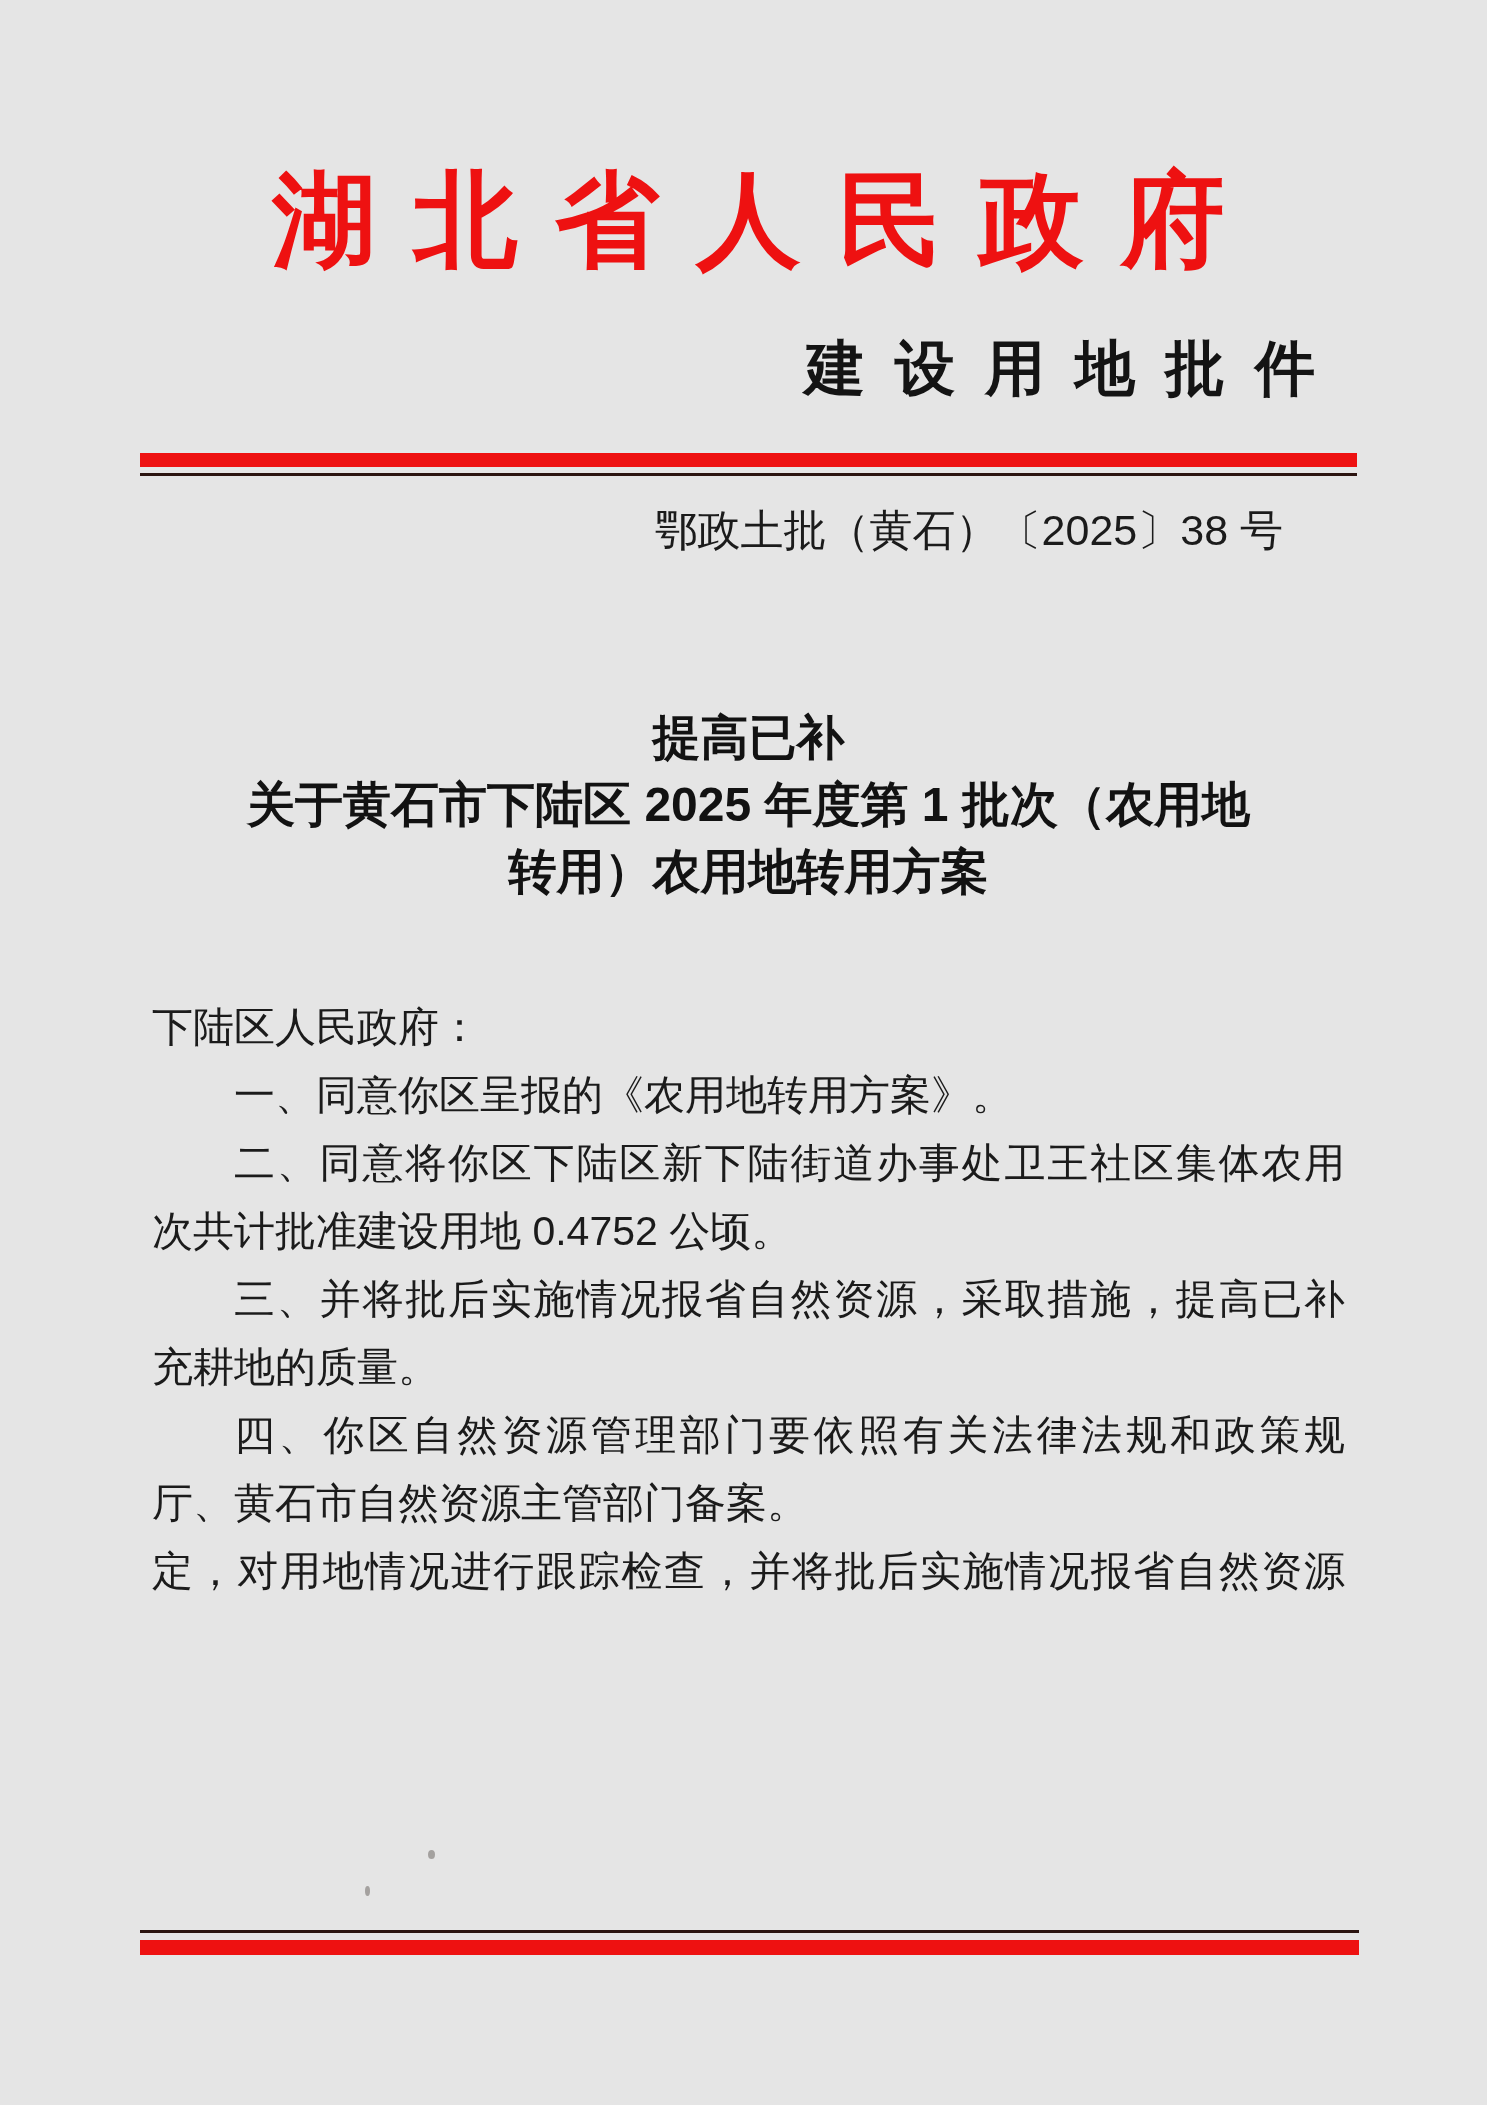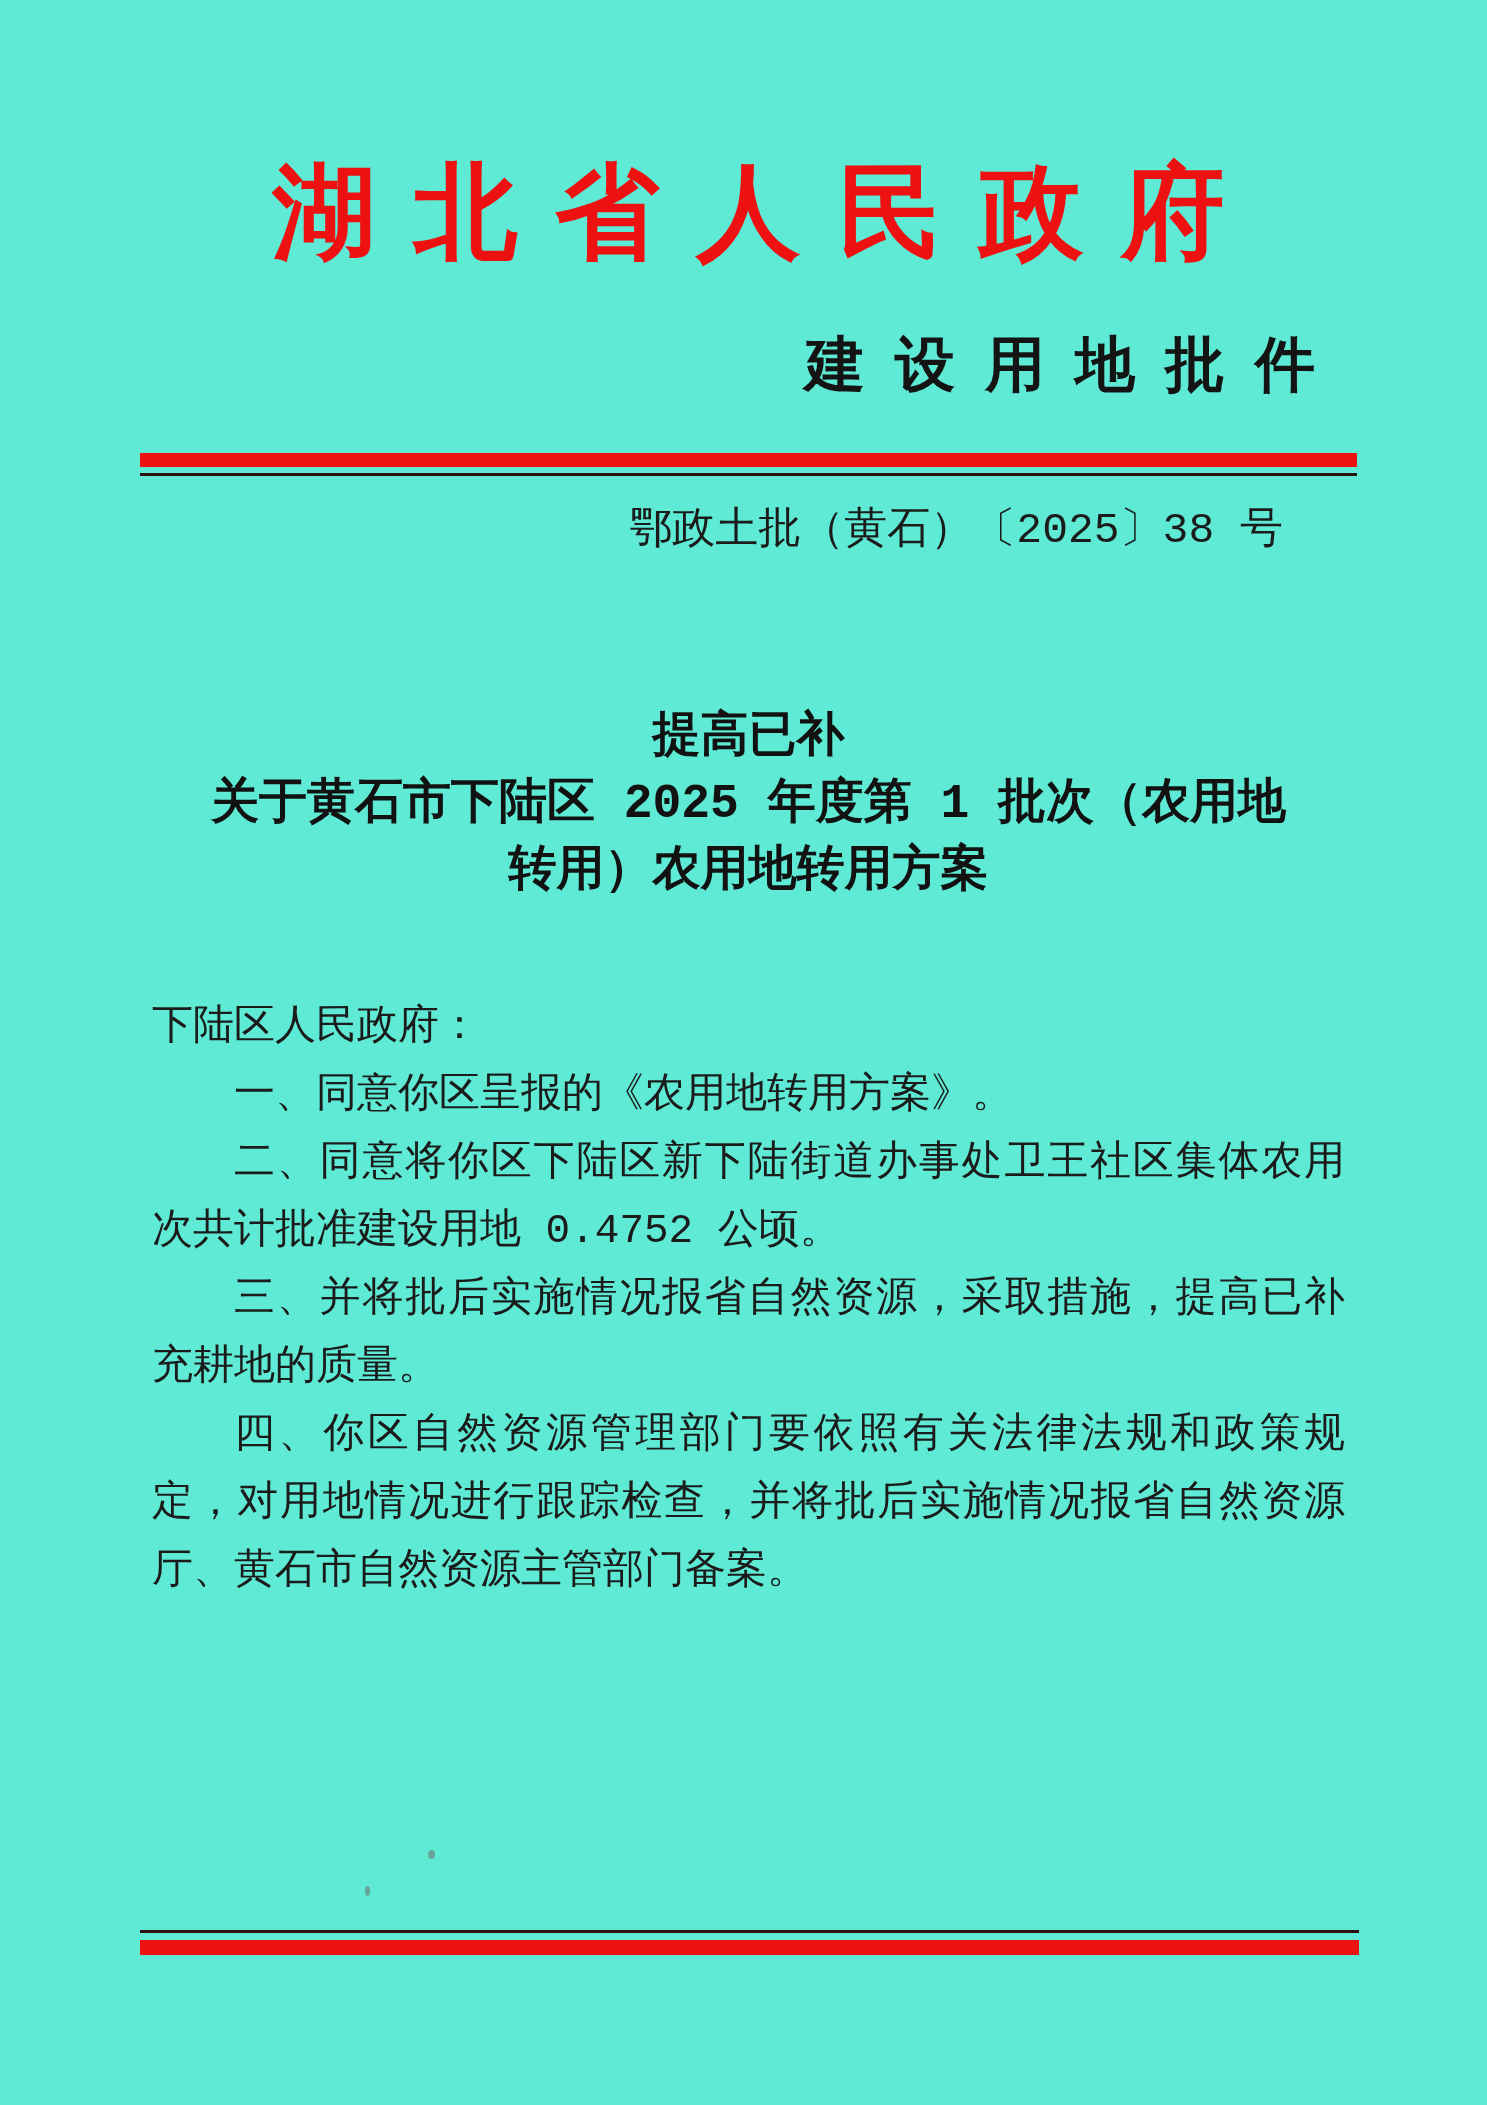--- a/index.html
+++ b/index.html
@@ -5,23 +5,23 @@
   html, body {
     margin: 0;
     padding: 0;
     background: #ffffff;
   }
   .page {
     position: relative;
     width: 1487px;
     height: 2105px;
     margin: 0 auto;
-    background: #5eead4;
+    background: #e5e5e5;
     overflow: hidden;
-    font-family: Liberation Mono, monospace;
+    font-family: Liberation Sans, sans-serif;
     color: var(--ink, #1b1b1b);
   }
   .content {
     margin-left: 152px;
     margin-right: 142px; 
   }
 
   
   .org-title {
     margin-top: 158px;
@@ -133,22 +133,22 @@
     </div>
 
     <div class="body-text">
       <div class="line">下陆区人民政府：</div>
       <div class="line indent">一、同意你区呈报的《农用地转用方案》。</div>
       <div class="line indent fill">二、同意将你区下陆区新下陆街道办事处卫王社区集体农用</div>
       <div class="line">次共计批准建设用地 0.4752 公顷。</div>
       <div class="line indent fill">三、并将批后实施情况报省自然资源，采取措施，提高已补</div>
       <div class="line">充耕地的质量。</div>
       <div class="line indent fill">四、你区自然资源管理部门要依照有关法律法规和政策规</div>
+      <div class="line">厅、黄石市自然资源主管部门备案。</div>
       <div class="line fill">定，对用地情况进行跟踪检查，并将批后实施情况报省自然资源</div>
-      <div class="line">厅、黄石市自然资源主管部门备案。</div>
     </div>
 
   </div>
 
   <div class="bottom-rules">
     <div class="rule rule-dark-thin"></div>
     <div class="rule rule-red-thick"></div>
   </div>
 
   <div class="speck speck-1"></div>

